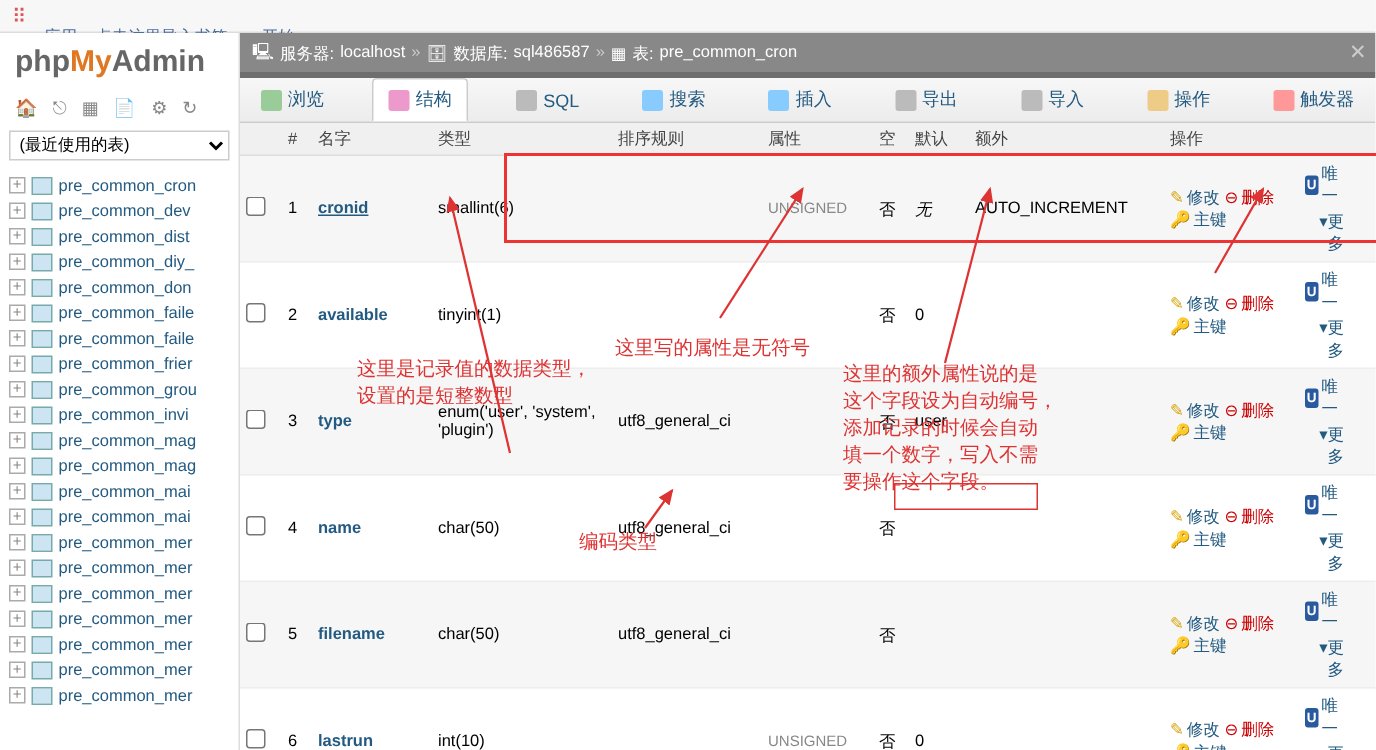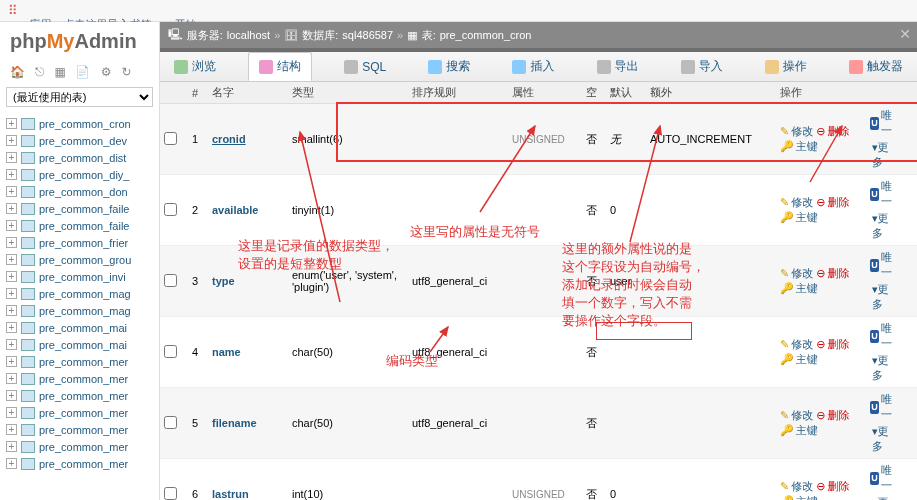--- a/index.html
+++ b/index.html
@@ -36,21 +36,21 @@
 .col-name { color: #235a81; font-weight: bold; }
 .unsigned { color: #888; font-size: 10px; }
 .act { color: #235a81; cursor: pointer; display: inline-flex; align-items: center; gap: 2px; }
 .act-del { color: #c00; }
 .ico-edit { color: #d8a000; }
 .ico-del { color: #c00; }
 .ico-key { color: #d8a000; }
 .extras { display: flex; flex-direction: column; gap: 2px; align-items: flex-end; font-size: 11px; }
 .link-u { color: #235a81; display: inline-flex; align-items: center; gap: 2px; }
 .badge-u { display: inline-block; width: 13px; height: 13px; background: #2a5a9e; color: #fff; font-weight: bold; font-size: 9px; text-align: center; line-height: 13px; border-radius: 2px; }
-.dropdown { color: #235a81; }
+.dropdown { color: #235a81; text-align: right; }
 .highlight-box { position: absolute; border: 2px solid #e33; pointer-events: none; }
 .hb1 { top: 80px; left: 176px; width: 724px; height: 60px; }
 .annot { position: absolute; color: #d33; font-size: 13px; font-weight: normal; pointer-events: none; }
 svg.arrow { position: absolute; pointer-events: none; }
 .collation-box { position: absolute; left: 436px; top: 300px; width: 96px; height: 18px; border: 1px solid #d33; pointer-events: none; }
 .close-x { position:absolute; top:4px; right:6px; color:#ccc; font-size:14px; cursor:pointer;}
 </style>
 </head>
 <body>
 

